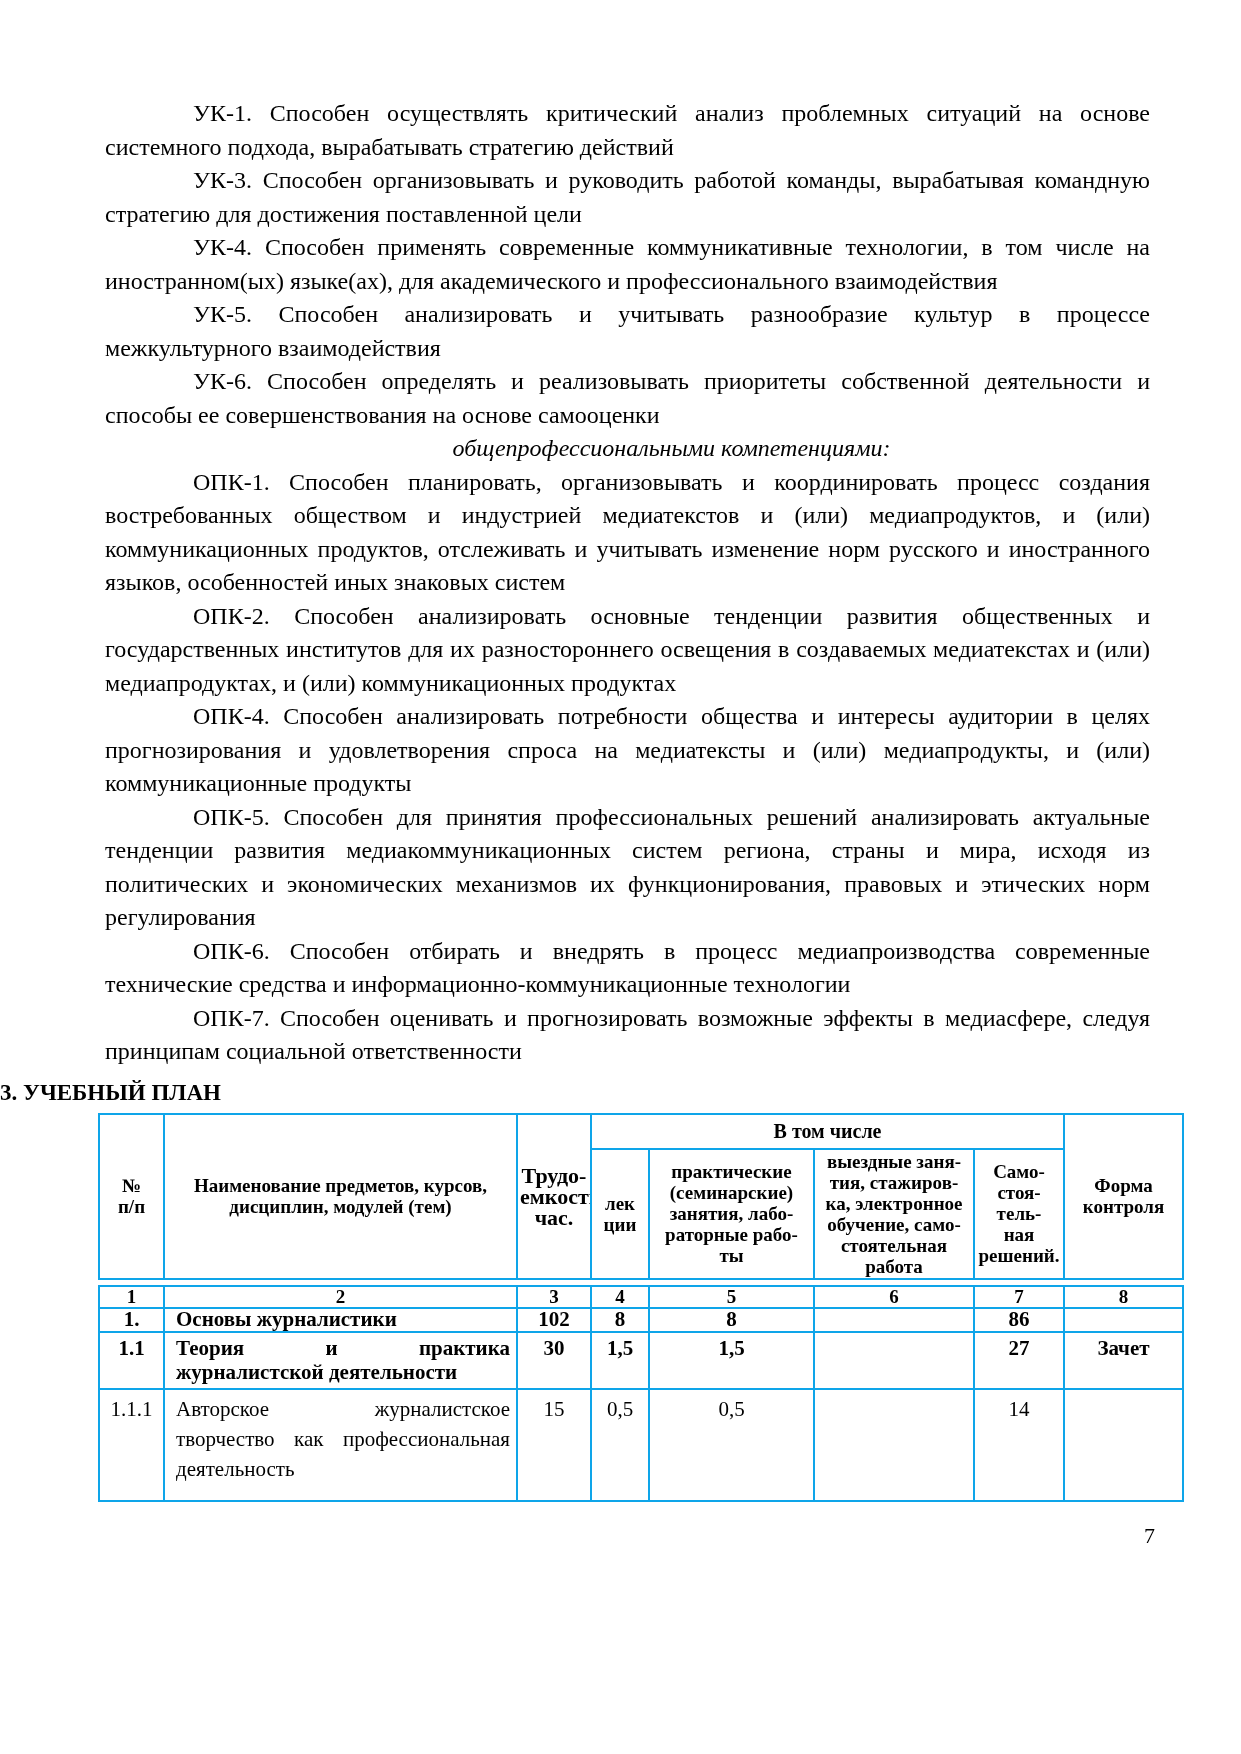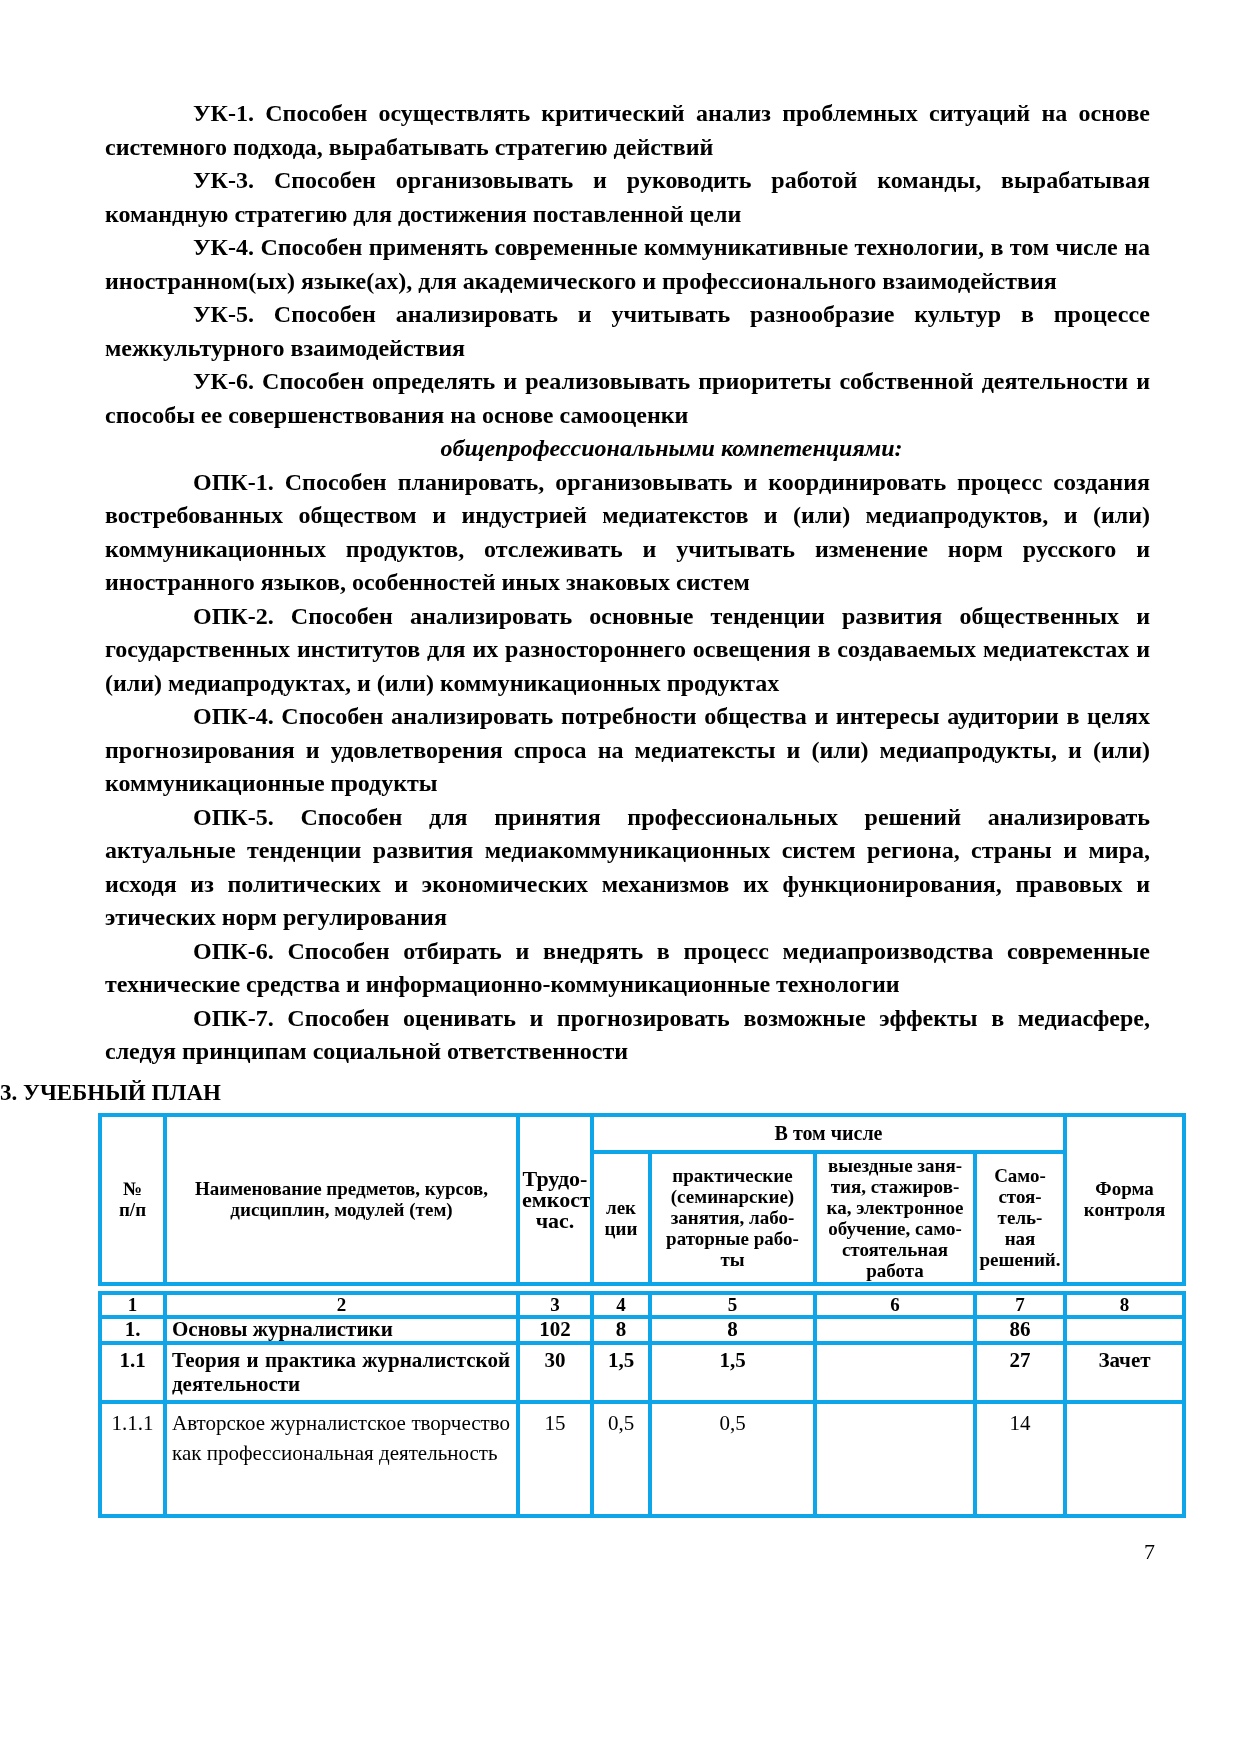--- a/index.html
+++ b/index.html
@@ -1,50 +1,50 @@
 <!DOCTYPE html>
 <html lang="ru"><head>
 <meta charset="utf-8">
 <style>
   html,body{margin:0;padding:0;background:#888;}
   .page{
     width:1241px;height:1754px;background:#ffffff;margin:0 auto;
     box-sizing:border-box;padding-top:97px;position:relative;
     font-family:"Liberation Serif", serif;color:#000;
   }
-  .text-block{margin:0 91px 0 105px;font-weight:bold;}
+  .text-block{margin:0 91px 0 105px;}
   .para{
     margin:0;font-size:24px;line-height:33.5px;text-align:justify;
     text-indent:88px;
   }
   .para.italic{font-style:italic;text-align:center;}
   .plan-title{
     margin:8px 0 0 0;font-size:23px;font-weight:bold;text-align:left;
     line-height:32px;
   }
   table{
     border-collapse:collapse;table-layout:fixed;width:1084px;
     margin-left:98px;font-family:"Liberation Serif", serif;
   }
   .plan-header-table{margin-top:4px;}
   .plan-body-table{margin-top:5px;}
-  th,td{border:4px solid #0ea5e9;padding:0;overflow:hidden;margin-left:21px;}
+  th,td{border:2px solid #0ea5e9;padding:0;overflow:hidden;margin-left:21px;}
   th{
     font-weight:bold;font-size:19px;line-height:21px;text-align:center;
     vertical-align:middle;white-space:pre-line;padding:1px 2px;
   }
   th.group-head{font-size:20px;height:31px;line-height:24px;}
   tr.header-sub{height:127px;}
   th.w-col{font-size:22px;}
   tr.numbering-row td{
     height:20px;font-weight:bold;font-size:19px;line-height:19px;
     text-align:center;vertical-align:middle;
   }
   tr.data-row td{font-size:21px;text-align:center;vertical-align:top;}
-  tr.data-row td.name-cell{text-align:justify;padding-left:5px;padding-right:6px;}
+  tr.data-row td.name-cell{text-align:justify;padding-left:11px;padding-right:6px;}
   tr.row-1 td{height:22px;line-height:21px;vertical-align:middle;}
   tr.row-11 td{height:52px;line-height:24px;padding-top:3px;}
   tr.row-111 td{height:106px;line-height:30px;padding-top:4px;}
   tr.bold-row td{font-weight:bold;}
   .page-number{
     margin:22px 86px 0 0;text-align:right;font-size:22px;line-height:24px;
   }
 </style>
 </head>
 <body>

